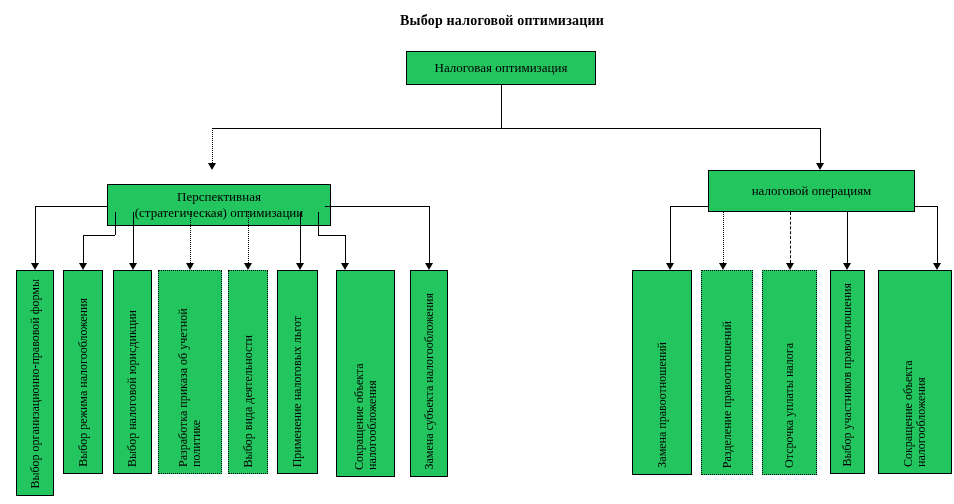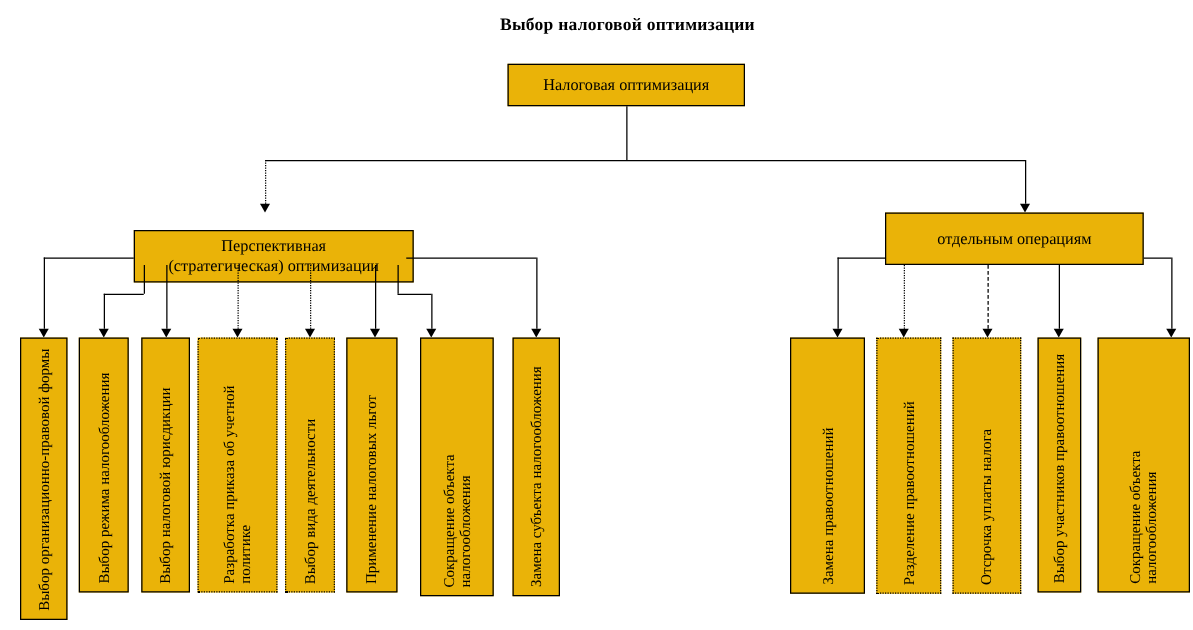--- a/index.html
+++ b/index.html
@@ -5,21 +5,21 @@
   html, body { margin:0; padding:0; background:#ffffff; }
   .canvas {
     position:relative; width:954px; height:504px; background:#ffffff;
     font-family:"Liberation Serif", serif; color:#000; overflow:hidden;
   }
   .title {
     position:absolute; left:290px; top:13px; width:424px;
     text-align:center; font-size:14px; font-weight:bold; letter-spacing:.2px;
   }
   .box {
-    position:absolute; box-sizing:border-box; background:#eab308;
+    position:absolute; box-sizing:border-box; background:#22c55e;
     border:1px solid #000;
   }
   .hbox {
     display:flex; flex-direction:column; justify-content:center; align-items:center;
     text-align:center; font-size:13px; line-height:16px;
   }
   .leaf {
     display:flex; justify-content:center; align-items:flex-end;
   }
   .leaf.dotted { border-style:dotted; }
@@ -56,21 +56,21 @@
   <div class="vline dot" style="left:212px; top:128px; height:35px;"></div>
   <div class="arrow" style="left:208px; top:163px;"></div>
   <div class="vline" style="left:820px; top:128px; height:35px;"></div>
   <div class="arrow" style="left:816px; top:163px;"></div>
 
   <div class="box hbox" style="left:107px; top:184px; width:224px; height:42px;text-align:right;">
     <span>Перспективная</span>
     <span>(стратегическая) оптимизации</span>
   </div>
   <div class="box hbox" style="left:708px; top:170px; width:207px; height:42px;">
-    <span>отдельным операциям</span>
+    <span>налоговой операциям</span>
   </div>
 
   <div class="hline" style="left:35px;  top:206px; width:72px;"></div>
   <div class="vline" style="left:35px;  top:206px; height:57px;"></div>
   <div class="arrow" style="left:31px;  top:263px;"></div>
 
   <div class="vline" style="left:115px; top:212px; height:23px;"></div>
   <div class="hline" style="left:83px;  top:235px; width:32px;"></div>
   <div class="vline" style="left:83px;  top:235px; height:28px;"></div>
   <div class="arrow" style="left:79px;  top:263px;"></div>

